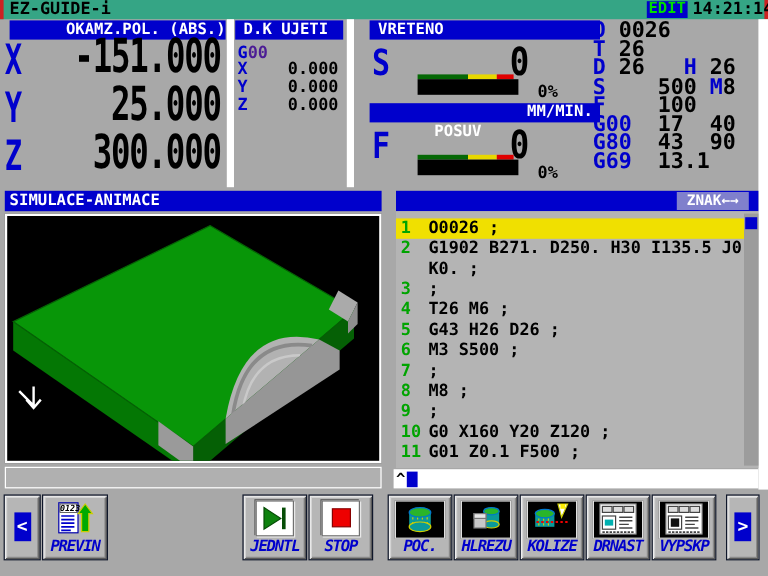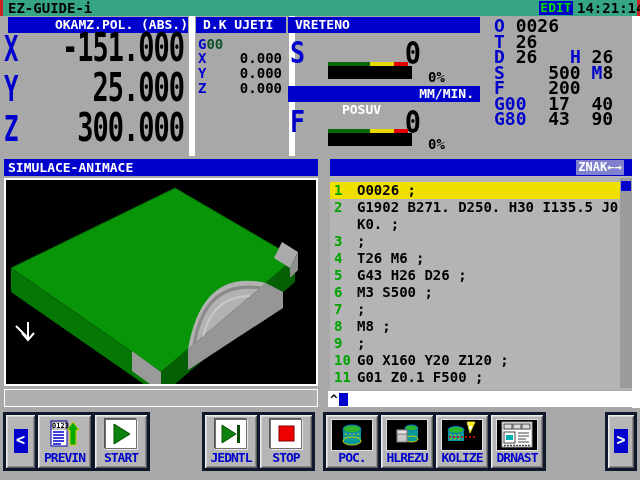--- a/index.html
+++ b/index.html
@@ -30,24 +30,24 @@
   .dro-value{position:absolute;right:2px;bottom:3px;font-size:27px;color:#000;letter-spacing:-1px;
     transform:scale(1,1.45);transform-origin:right bottom;}
 
   
   #rel-panel{left:196px;top:17px;width:90px;height:138px;}
   #rel-panel .blue-hdr{position:absolute;left:0;top:0;width:90px;padding-left:7px;box-sizing:border-box;}
   .srow{position:absolute;left:0;width:90px;height:15px;font-size:14px;line-height:15px;}
   .srow .lbl{position:absolute;left:2px;color:#0000cc;}
   .srow .val{position:absolute;right:4px;color:#000;}
   #gcode-row{position:absolute;left:2px;top:19px;font-size:14px;}
-  #gcode-row .gv{color:#14532d;margin-top:32px;}
-
-  
-  #sf-panel{left:288px;top:17px;width:192px;height:138px;padding-left:17px;}
+  #gcode-row .gv{color:#4c1d95;margin-top:32px;}
+
+  
+  #sf-panel{left:308px;top:17px;width:192px;height:138px;padding-left:17px;}
   .sf-hdr{position:absolute;left:0;width:192px;box-sizing:border-box;padding-left:7px;}
   .sf-hdr .unit{position:absolute;right:6px;top:0;}
   .big-letter{position:absolute;left:2px;font-size:25px;color:#0000cc;transform:scale(1,1.2);transform-origin:left top;}
   .big-value{position:absolute;right:76px;font-size:27px;color:#000;transform:scale(1,1.2);transform-origin:right top;}
   .gauge-strip{position:absolute;left:40px;width:80px;height:4px;display:flex;}
   .gs-g{width:42px;background:#056805;}
   .gs-y{width:24px;background:#e8d800;}
   .gs-r{width:14px;background:#e00000;}
   .gauge-bar{position:absolute;left:40px;width:84px;height:13px;background:#000;}
   .gauge-pct{position:absolute;left:140px;font-size:14px;color:#000;}
@@ -58,37 +58,37 @@
   .ml{color:#0000cc;}
   .mv{color:#000;}
 
   
   #sim-header{left:4px;top:159px;width:314px;padding-left:4px;box-sizing:border-box;height:17px;line-height:17px;}
   #viewport{left:4px;top:178px;width:314px;height:208px;background:#000;border:2px solid #fff;box-sizing:border-box;}
   #sim-strip{left:4px;top:389px;width:314px;height:18px;background:#b0b0b0;border:1px solid #fff;box-sizing:border-box;}
 
   
   #prog-header{left:330px;top:159px;width:302px;height:17px;line-height:17px;padding-left:4px;box-sizing:border-box;}
-  #znak-box{position:absolute;right:8px;top:1px;width:48px;height:15px;line-height:15px;background:#8080cc;
+  #znak-box{position:absolute;right:8px;top:1px;width:60px;height:15px;line-height:15px;background:#8080cc;
     color:#fff;text-align:center;font-size:12px;}
   #prog-area{left:330px;top:176px;width:302px;height:214px;background:#b4b4b4;}
   .pline{position:absolute;left:0;width:288px;height:17px;line-height:17px;font-size:14px;white-space:pre;}
   .pline.hl{background:#f0e000;width:290px;}
   .pnum{position:absolute;left:4px;color:#00a400;}
   .ptext{position:absolute;left:27px;color:#000;}
   #prog-scrollbar{position:absolute;left:290px;top:2px;width:12px;height:210px;background:#9c9c9c;}
   #prog-thumb{position:absolute;left:1px;top:3px;width:10px;height:10px;background:#0000cc;}
   #input-row{left:328px;top:391px;width:304px;height:16px;background:#fff;display:flex;align-items:center;}
   #input-caret{font-size:13px;color:#000;padding-left:2px;}
   #input-cursor{display:inline-block;width:9px;height:13px;background:#0000cc;margin-left:1px;}
   #right-strip{left:632px;top:16px;width:8px;height:392px;background:#fff;}
 
   
-  .tbtn{position:absolute;top:412px;height:53px;background:#b6b6b6;border:3px solid #0f172a;
-    box-shadow:inset 1px 1px 0 #ededed,inset -1px -1px 0 #5a5a5a,inset 2px 2px 0 #d4d4d4,inset -2px -2px 0 #8a8a8a;}
+  .tbtn{position:absolute;top:412px;height:53px;background:#b6b6b6;border:1px solid #0f172a;
+    box-shadow:inset 1px 1px 0 #ededed,inset -1px -1px 0 #5a5a5a,inset 2px 2px 0 #d4d4d4,inset -2px -2px 0 #8a8a8a;font-style:italic;}
   .ticon{position:absolute;top:4px;left:50%;transform:translateX(-50%);}
   .wbox{width:30px;height:28px;background:#fff;border:1px solid #707070;
     box-shadow:1px 1px 0 #e8e8e8,-1px -1px 0 #555;}
   .bbox{width:40px;height:30px;background:#000;border:1px solid #e0e0e0;}
   .tlabel{position:absolute;bottom:3px;left:0;right:0;text-align:center;color:#0000cc;
     font-size:13px;letter-spacing:-1px;white-space:nowrap;}
   .nav-chip{position:absolute;top:14px;left:50%;transform:translateX(-50%);width:14px;height:24px;
     background:#0000cc;color:#fff;font-size:15px;line-height:23px;text-align:center;}
 </style>
 </head>
@@ -168,23 +168,24 @@
     </div>
     <div class="gauge-bar" style="top:116px;"></div>
     <span class="gauge-pct" style="top:119px;">0%</span>
   </div>
 
   <div id="modal-panel" class="abs">
     <div class="mrow"><span class="ml">O</span><span class="mv"> 0026</span></div>
     <div class="mrow"><span class="ml">T</span><span class="mv"> 26</span></div>
     <div class="mrow"><span class="ml">D</span><span class="mv"> 26   </span><span class="ml">H</span><span class="mv"> 26</span></div>
     <div class="mrow"><span class="ml">S</span><span class="mv">    500 </span><span class="ml">M</span><span class="mv">8</span></div>
-    <div class="mrow"><span class="ml">F</span><span class="mv">    200</span></div>
+    <div class="mrow"><span class="ml">F</span><span class="mv">    100</span></div>
     <div class="mrow"><span class="ml">G00</span><span class="mv">  17  40  54</span></div>
     <div class="mrow"><span class="ml">G80</span><span class="mv">  43  90  98</span></div>
+    <div class="mrow"><span class="ml">G69</span><span class="mv">  13.1</span></div>
   </div>
 
   <div id="right-strip" class="abs"></div>
 
   <div id="sim-header" class="abs blue-hdr">SIMULACE-ANIMACE</div>
   <div id="viewport" class="abs">
     <svg width="310" height="204" viewBox="0 0 310 204">
 
       <polygon points="155,192 289,78 289,102 155,216" fill="#056005"></polygon>
       <polygon points="5,88 155,192 155,216 5,112" fill="#047704"></polygon>
@@ -241,28 +242,20 @@
         <rect x="2" y="2" width="16" height="25" fill="#fff" stroke="#0000aa"></rect>
         <text x="3" y="9" font-size="7" font-family="monospace" fill="#000">0123</text>
         <rect x="3" y="3" width="14" height="7" fill="none" stroke="#000" stroke-width="0.5"></rect>
         <path d="M4,13 h11 M4,16 h11 M4,19 h11 M4,22 h11 M4,25 h8" stroke="#0000cc" stroke-width="1.4"></path>
         <polygon points="24,3 30,11 27,11 27,26 21,26 21,11 18,11" fill="#00aa00" stroke="#cccc00"></polygon>
       </svg>
     </span>
     <span class="tlabel">PREVIN</span>
   </div>
 
-  <div class="tbtn" style="left:92px;width:52px;">
-    <span class="ticon wbox">
-      <svg width="30" height="28" viewBox="0 0 30 28">
-          <polygon points="8,4 24,14 8,24" fill="#0e820e" stroke="#064d06"></polygon>
-        </svg>
-    </span>
-    <span class="tlabel">START</span>
-  </div>
 
 
   <div class="tbtn" style="left:202px;width:52px;">
     <span class="ticon wbox">
       <svg width="30" height="28" viewBox="0 0 30 28">
         <polygon points="6,5 20,14 6,23" fill="#0e820e" stroke="#064d06"></polygon>
         <rect x="21" y="5" width="3" height="18" fill="#064d06"></rect>
       </svg>
     </span>
     <span class="tlabel">JEDNTL</span>
@@ -325,18 +318,33 @@
         <rect x="25" y="4" width="8" height="5" fill="#ddd" stroke="#444"></rect>
         <rect x="7" y="12" width="11" height="11" fill="#fff" stroke="#444"></rect>
         <rect x="9" y="15" width="7" height="5" fill="#00b0b0"></rect>
         <path d="M21,13 h11 M21,16 h11 M21,19 h8 M21,22 h11" stroke="#444" stroke-width="1.2"></path>
         <path d="M7,25.5 h26" stroke="#444" stroke-width="1.5" stroke-dasharray="2,1"></path>
       </svg>
     </span>
     <span class="tlabel">DRNAST</span>
   </div>
 
+  <div class="tbtn" style="left:543px;width:52px;">
+    <span class="ticon bbox">
+      <svg width="40" height="30" viewBox="0 0 40 30">
+        <rect x="5" y="2" width="30" height="25" fill="#fff" stroke="#999"></rect>
+        <rect x="7" y="4" width="8" height="5" fill="#ddd" stroke="#444"></rect>
+        <rect x="16" y="4" width="8" height="5" fill="#ddd" stroke="#444"></rect>
+        <rect x="25" y="4" width="8" height="5" fill="#ddd" stroke="#444"></rect>
+        <rect x="7" y="12" width="11" height="11" fill="#fff" stroke="#444"></rect>
+        <rect x="9" y="14" width="7" height="7" fill="#111"></rect>
+        <path d="M21,13 h11 M21,16 h11 M21,19 h8 M21,22 h11" stroke="#444" stroke-width="1.2"></path>
+        <path d="M7,25.5 h26" stroke="#444" stroke-width="1.5" stroke-dasharray="2,1"></path>
+      </svg>
+    </span>
+    <span class="tlabel">VYPSKP</span>
+  </div>
 
   <div class="tbtn" style="left:605px;width:26px;">
     <span class="nav-chip">&gt;</span>
   </div>
 
 </div>
 
 </body></html>

